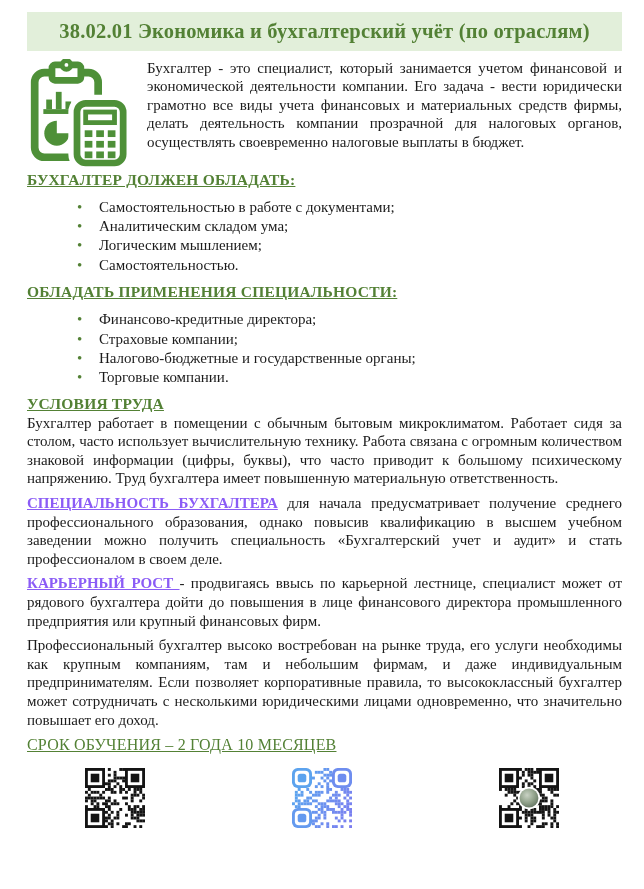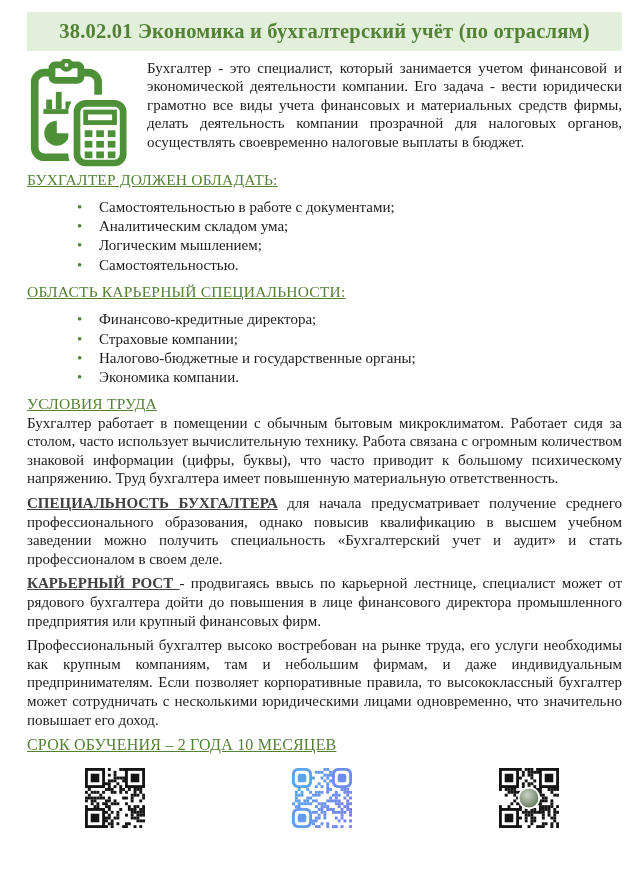--- a/index.html
+++ b/index.html
@@ -27,25 +27,25 @@
   .intro .icon-wrap{flex:0 0 100px;width:100px;height:108px;margin-right:20px;}
   .intro .icon-wrap svg{width:100px;height:108px;display:block;}
   .intro p{flex:1;}
 
   
   p.body{
     margin:0 0 6px 0;font-size:15px;line-height:18.6px;text-align:justify;
   }
   .intro p.body{margin:0;}
   h2.sec{
-    margin:4px 0 0 0;font-size:15.5px;line-height:18.5px;font-weight:normal;
+    margin:4px 0 0 0;font-size:15.5px;line-height:18.5px;font-weight:bold;
     color:#538135;text-decoration:underline;letter-spacing:.2px;
   }
   .lead{
-    color:#404040;font-weight:bold;text-decoration:underline;
+    color:#8b5cf6;font-weight:bold;text-decoration:underline;
   }
 
   
   ul.blist{
     list-style:none;margin:9px 0 9px 48px;padding:0;
   }
   ul.blist li{
     position:relative;padding-left:24px;font-size:15px;line-height:18.2px;
     margin:0 0 1px 0;
   }
@@ -116,26 +116,26 @@
   </section>
 
   <h2 class="sec">БУХГАЛТЕР ДОЛЖЕН ОБЛАДАТЬ:</h2>
   <ul class="blist">
     <li>Самостоятельностью в работе с документами;</li>
     <li>Аналитическим складом ума;</li>
     <li>Логическим мышлением;</li>
     <li>Самостоятельностью.</li>
   </ul>
 
-  <h2 class="sec">ОБЛАСТЬ КАРЬЕРНЫЙ СПЕЦИАЛЬНОСТИ:</h2>
+  <h2 class="sec">ОБЛАДАТЬ ПРИМЕНЕНИЯ СПЕЦИАЛЬНОСТИ:</h2>
   <ul class="blist">
     <li>Финансово-кредитные директора;</li>
     <li>Страховые компании;</li>
     <li>Налогово-бюджетные и государственные органы;</li>
-    <li>Экономика компании.</li>
+    <li>Торговые компании.</li>
   </ul>
 
   <h2 class="sec">УСЛОВИЯ ТРУДА</h2>
   <p class="body">Бухгалтер работает в помещении с обычным бытовым микроклиматом. Работает сидя за столом, часто использует вычислительную технику. Работа связана с огромным количеством знаковой информации (цифры, буквы), что часто приводит к большому психическому напряжению. Труд бухгалтера имеет повышенную материальную ответственность.</p>
 
   <p class="body"><span class="lead">СПЕЦИАЛЬНОСТЬ БУХГАЛТЕРА</span><span> для начала предусматривает получение среднего профессионального образования, однако повысив квалификацию в высшем учебном заведении можно получить специальность «Бухгалтерский учет и аудит» и стать профессионалом в своем деле.</span></p>
 
   <p class="body"><span class="lead">КАРЬЕРНЫЙ РОСТ </span><span>- продвигаясь ввысь по карьерной лестнице, специалист может от рядового бухгалтера дойти до повышения в лице финансового директора промышленного предприятия или крупный финансовых фирм.</span></p>
 
   <p class="body">Профессиональный бухгалтер высоко востребован на рынке труда, его услуги необходимы как крупным компаниям, там и небольшим фирмам, и даже индивидуальным предпринимателям. Если позволяет корпоративные правила, то высококлассный бухгалтер может сотрудничать с несколькими юридическими лицами одновременно, что значительно повышает его доход.</p>

